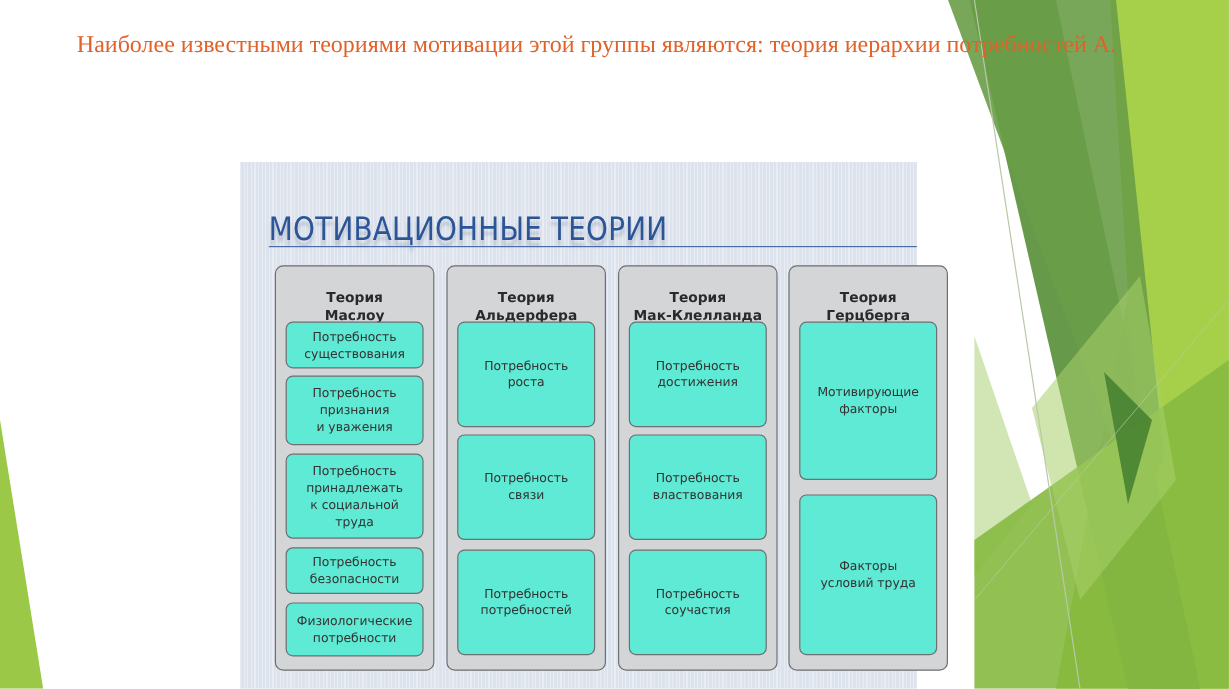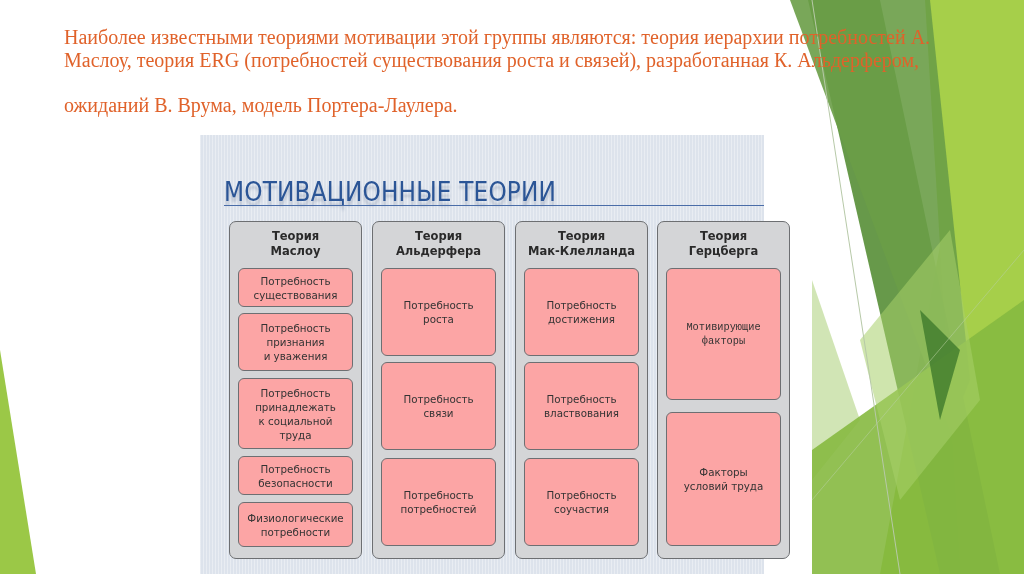--- a/index.html
+++ b/index.html
@@ -35,26 +35,26 @@
   .title-rule {
     position: absolute; left: 24px; right: 0; top: 70px; height: 1px; background: #4a6da8;
   }
   .col {
     position: absolute; top: 86px; height: 338px; width: 133px;
     background: #d4d5d7; border: 1.5px solid #6d6f72; border-radius: 7px;
     box-sizing: border-box;
   }
   .col-head {
     font-family: "DejaVu Sans", sans-serif; font-weight: bold; font-size: 11.5px;
-    line-height: 15px; text-align: center; color: #2a2a2a; margin-top: 7px; height: 32px;
+    line-height: 15px; text-align: center; color: #2a2a2a; margin-top: 19px; height: 32px;
   }
   .col-head .l { display: block; }
   .box {
     position: absolute; left: 8px; right: 8px;
-    background: #fca5a5; border: 1.5px solid #6d6f72; border-radius: 6px;
+    background: #5eead4; border: 1.5px solid #6d6f72; border-radius: 6px;
     box-sizing: border-box;
     display: flex; align-items: center; justify-content: center; text-align: center;
     font-family: "DejaVu Sans", sans-serif; font-size: 10.3px; line-height: 14px; color: #333;
   }
   .box span { display: block; }
 </style>
 </head>
 <body>
 
 <div class="deco">
@@ -70,23 +70,22 @@
     <polygon points="812,450 1024,300 1024,574 812,574" fill="#86b940" opacity="0.9"></polygon>
     <polygon points="860,340 950,230 980,400 900,500" fill="#a7cf6a" opacity="0.55"></polygon>
     <polygon points="920,310 960,350 940,420" fill="#3f7a2c" opacity="0.8"></polygon>
     <line x1="812" y1="0" x2="900" y2="574" stroke="#b7c9a8" stroke-width="1"></line>
     <line x1="812" y1="500" x2="1024" y2="250" stroke="#b8cfa0" stroke-width="0.8" opacity="0.7"></line>
   </svg>
 </div>
 
 <p class="intro">
   <span>Наиболее известными теориями мотивации этой группы являются: теория иерархии потребностей А.</span><br>
-  <span>Маслоу, теория ERG (потребностей существования роста и связей), разработанная К. Альдерфером,</span><br>
   <br>
-  <span>ожиданий В. Врума, модель Портера-Лаулера.</span>
+  <br>
 </p>
 
 <div class="diagram">
   <h2 class="diagram-title">МОТИВАЦИОННЫЕ ТЕОРИИ</h2>
   <div class="title-rule"></div>
 
   <div class="col" style="left:29px;">
     <div class="col-head">
       <span class="l">Теория</span>
       <span class="l">Маслоу</span>
@@ -174,21 +173,21 @@
           <span>соучастия</span>
         </div>
     </div>
   </div>
 
   <div class="col" style="left:457px;">
     <div class="col-head">
       <span class="l">Теория</span>
       <span class="l">Герцберга</span>
     </div>
-    <div class="box" style="top:46px;height:132px;font-family:Liberation Mono, monospace;">
+    <div class="box" style="top:46px;height:132px;">
       <div>
           <span>Мотивирующие</span>
           <span>факторы</span>
         </div>
     </div>
     <div class="box" style="top:190px;height:134px;">
       <div>
           <span>Факторы</span>
           <span>условий труда</span>
         </div>

